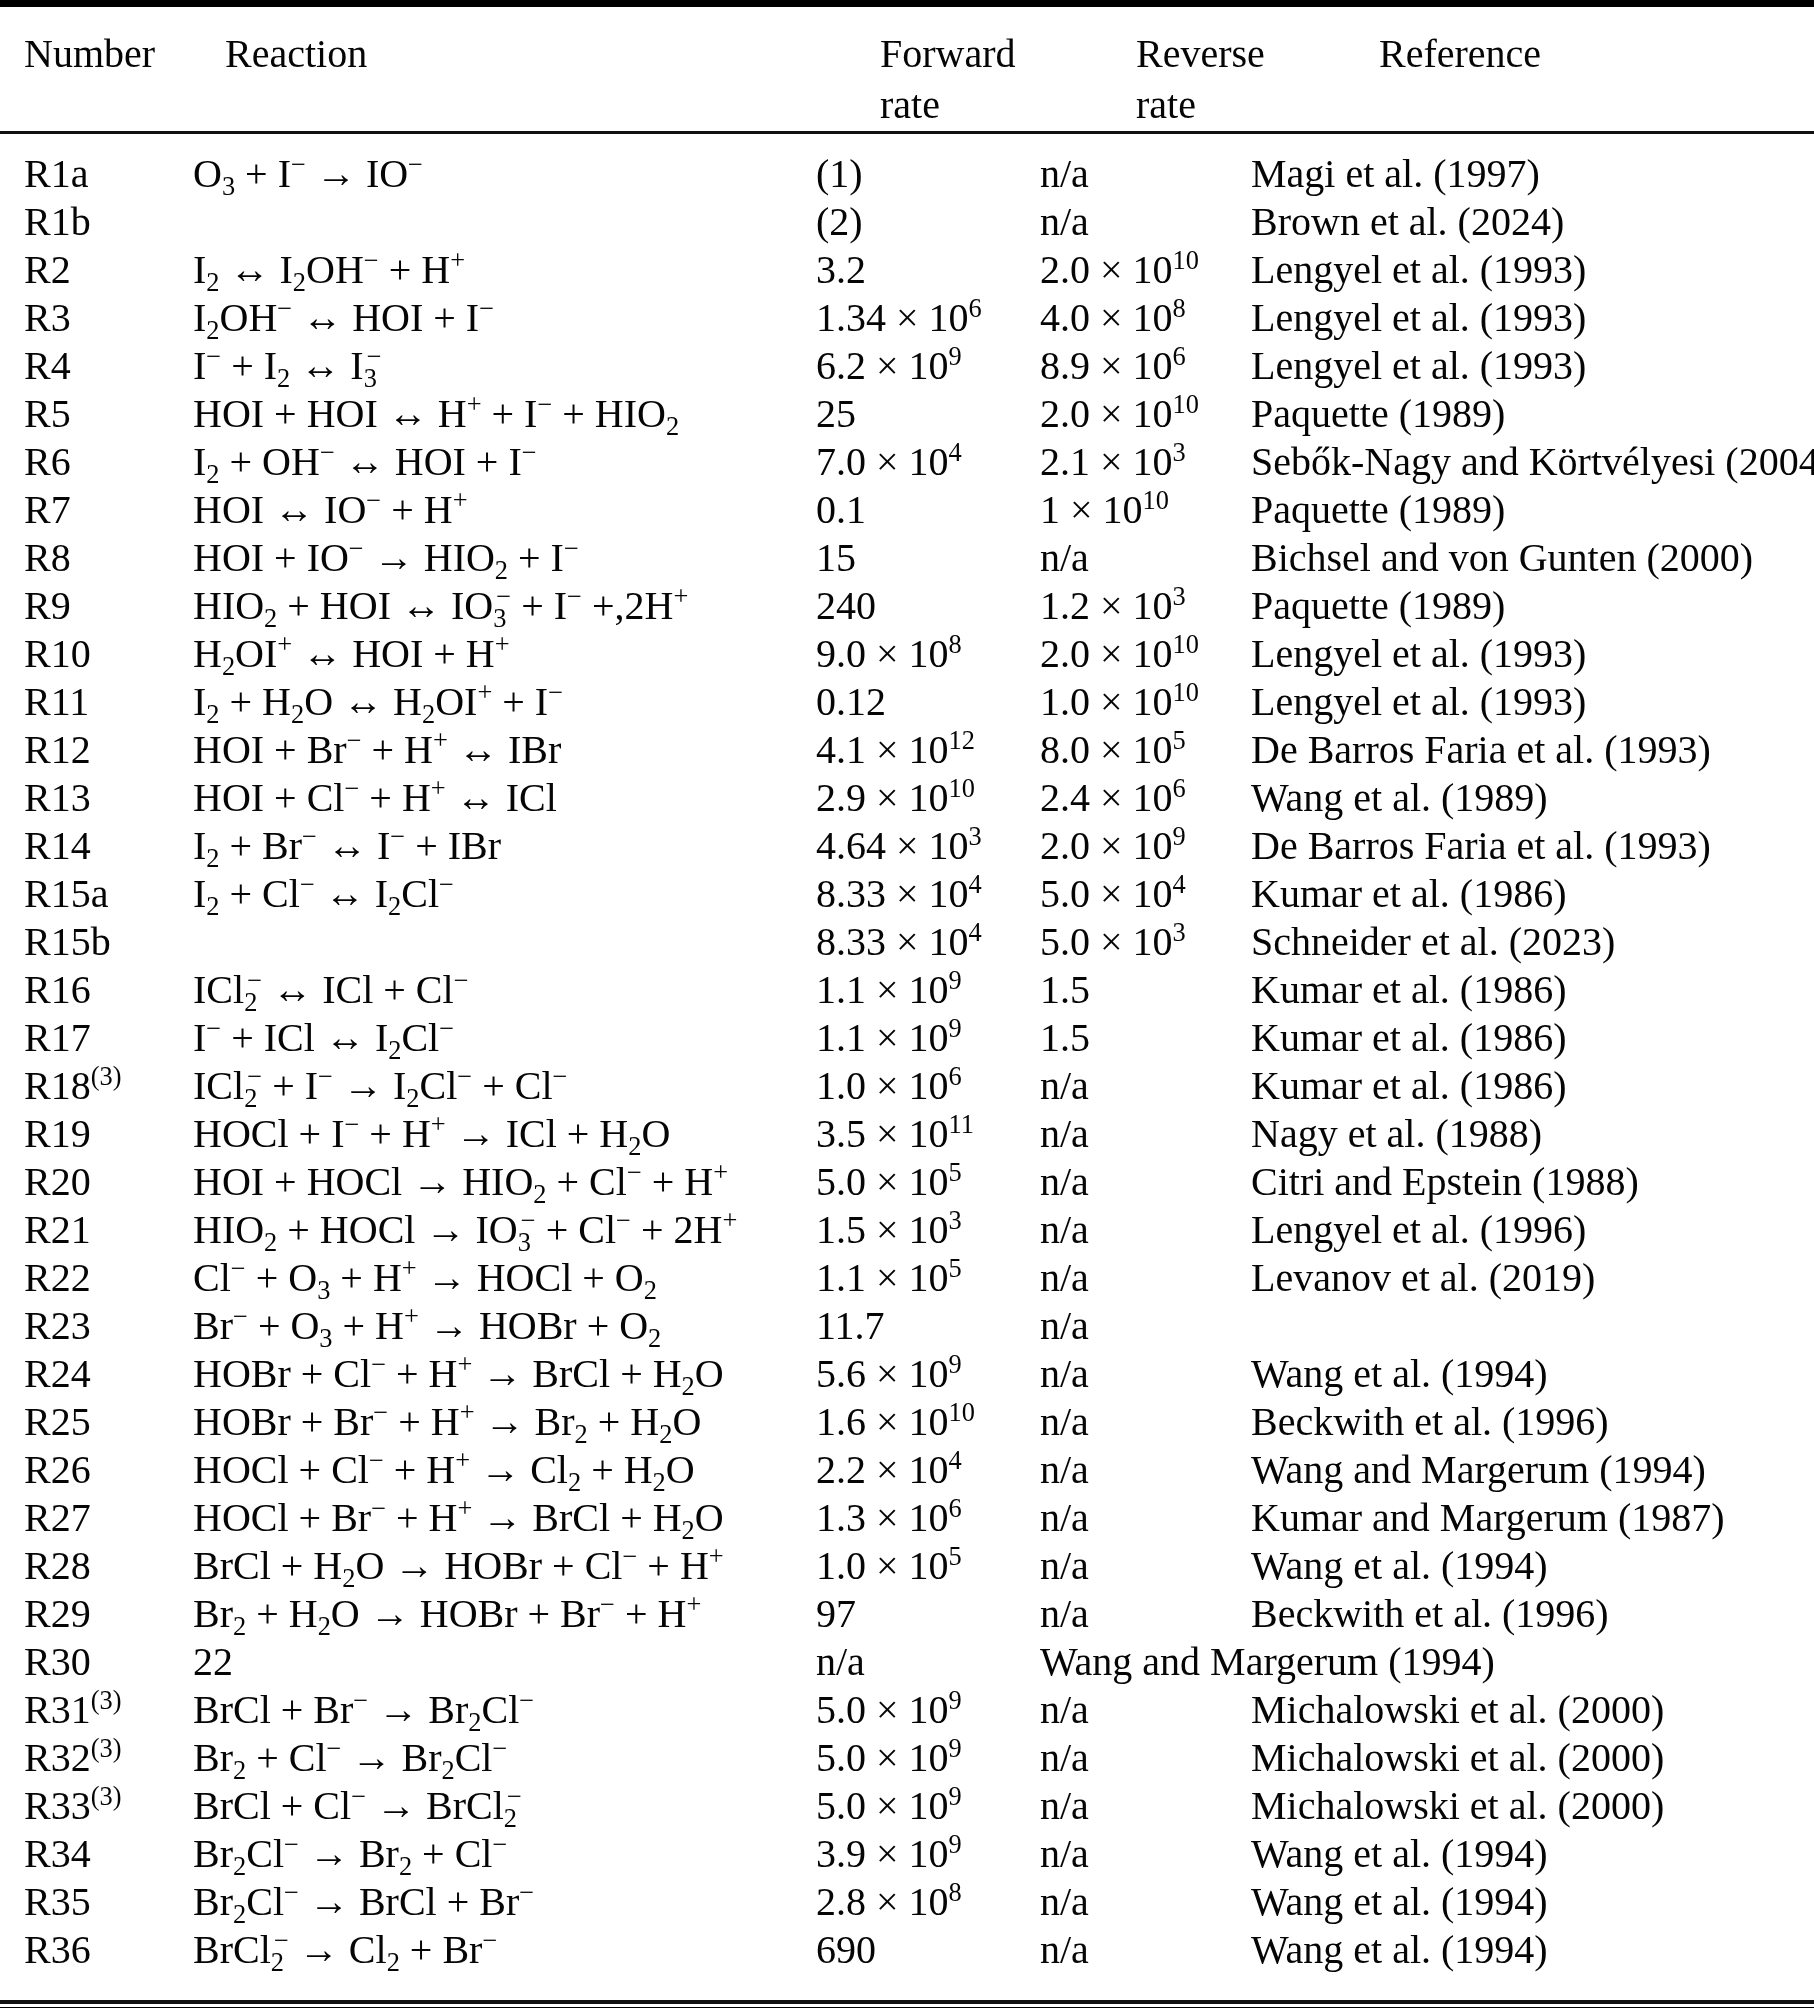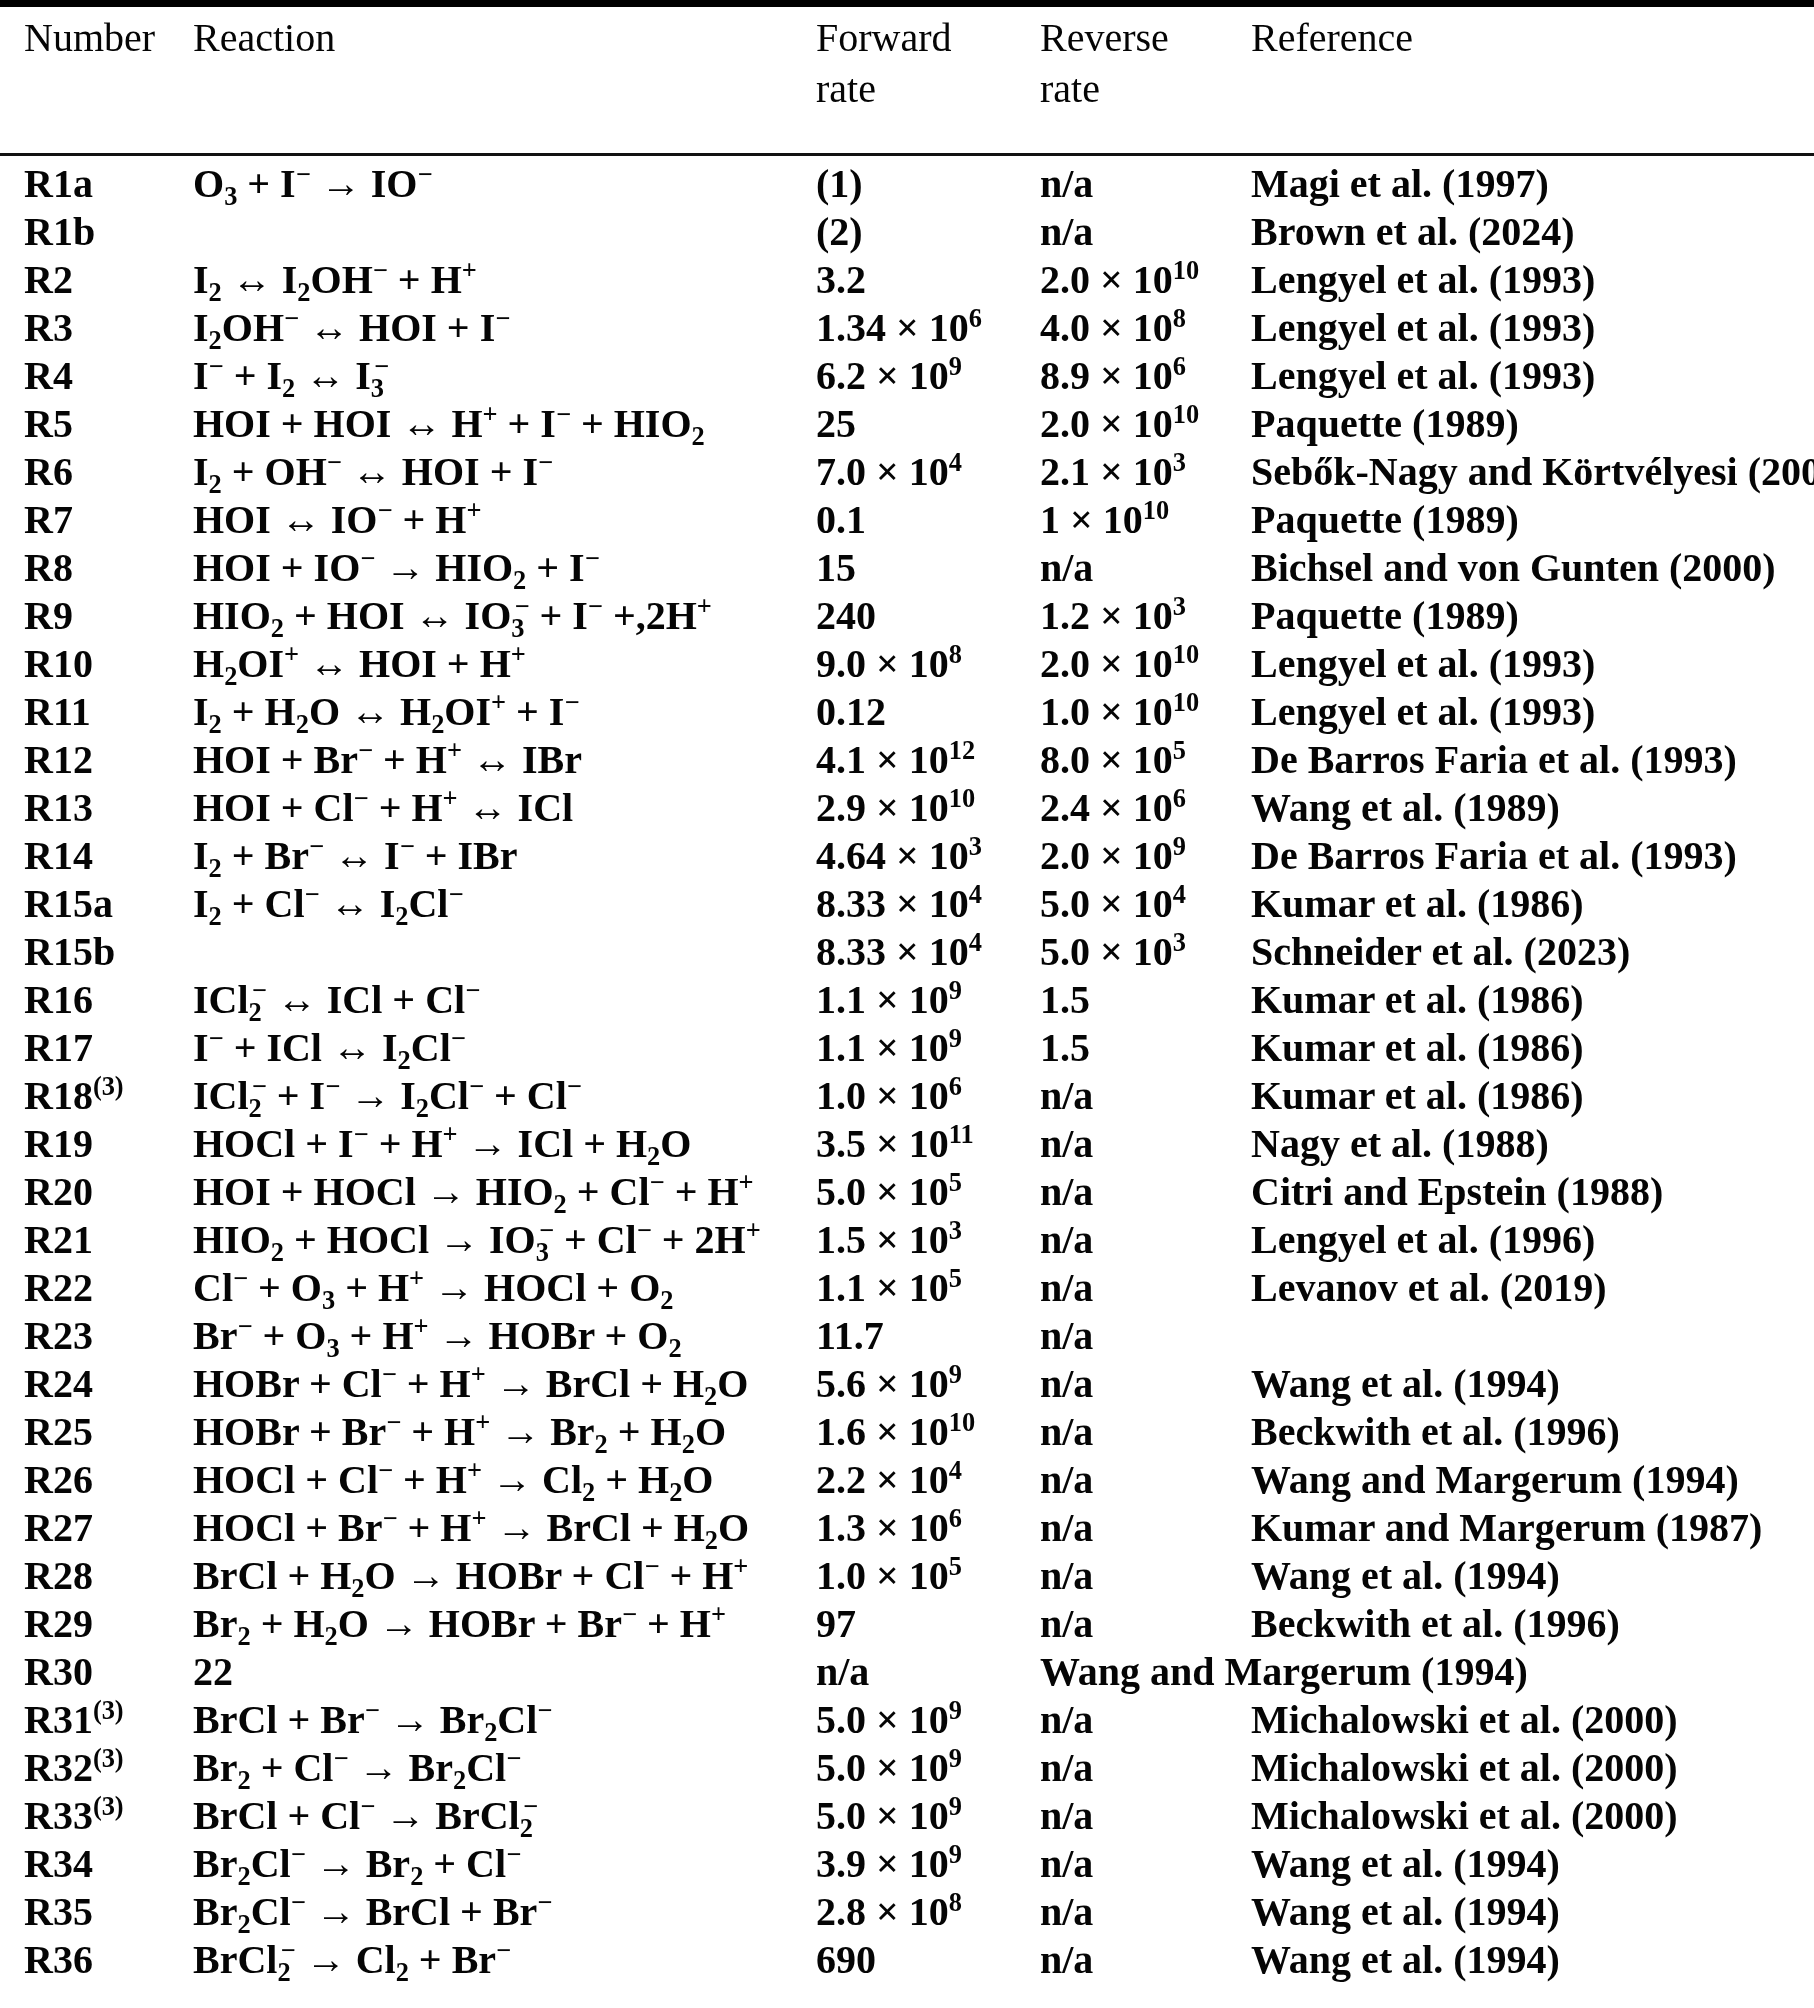--- a/index.html
+++ b/index.html
@@ -17,25 +17,25 @@
   .rule-bottom-gap { height: 3.5px; background: #ffffff; }
   .rule-bottom-b { height: 2.6px; background: #000000; }
 
   .grid-row {
     display: grid;
     grid-template-columns: 169px 623px 224px 211px auto;
     padding-left: 24px;
     box-sizing: border-box;
   }
 
-  .thead { padding-top: 5px; height: 146px; box-sizing: border-box; }
+  .thead { padding-top: 21px; height: 124px; box-sizing: border-box; gap: 32px; }
   .th { font-size: 40px; line-height: 51px; white-space: nowrap; }
   .th .hline { display: block; }
 
-  .tbody { padding-top: 4px; padding-bottom: 26px; font-weight: bold; }
+  .tbody { padding-top: 16px; padding-bottom: 26px; }
   .tr { height: 48px; }
   .td {
     font-size: 40px;
     line-height: 48px;
     white-space: nowrap;
     overflow: visible;
   }
 
   
   .rsub, .rsup {

